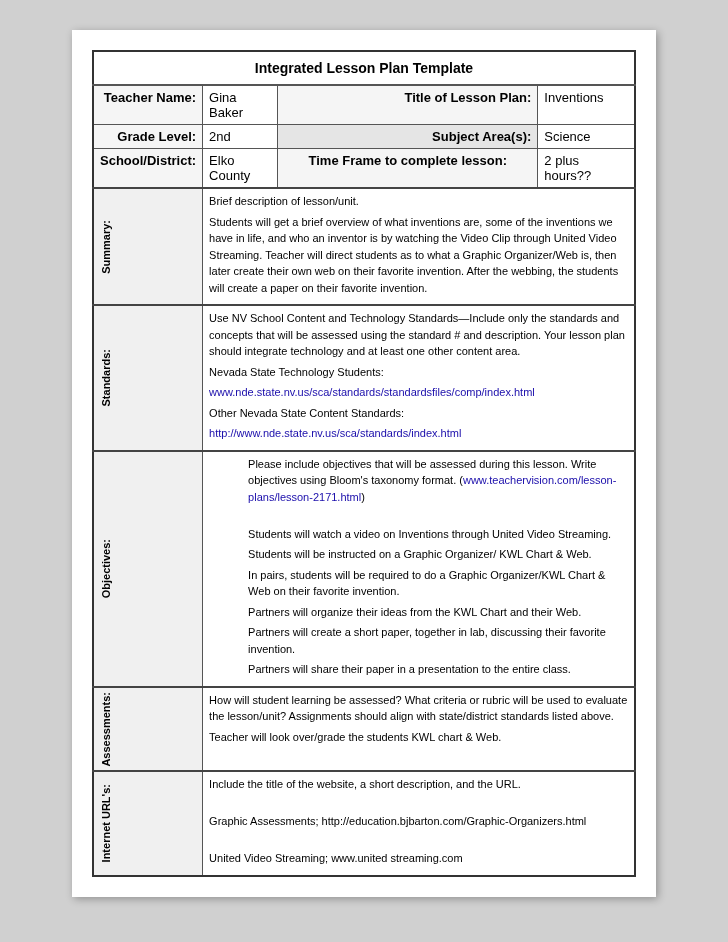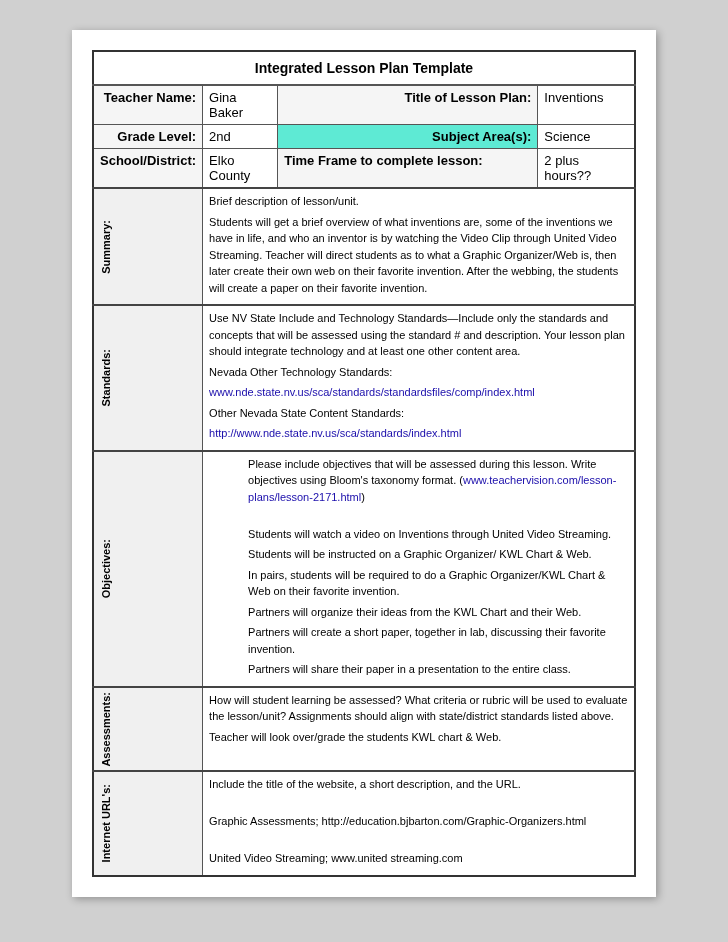--- a/index.html
+++ b/index.html
@@ -109,48 +109,48 @@
     <tr>
       <td class="info-label">Teacher Name:</td>
       <td class="info-value">Gina Baker</td>
       <td class="info-label" style="text-align:right; font-weight:bold; background:#f5f5f5; white-space:nowrap;margin-left:26px;">Title of Lesson Plan:</td>
       <td class="info-value">Inventions</td>
     </tr>
 
     <tr>
       <td class="info-label">Grade Level:</td>
       <td class="info-value">2nd</td>
-      <td class="info-label" style="text-align:right; font-weight:bold; background:#5eead4; white-space:nowrap;">Subject Area(s):</td>
+      <td class="info-label" style="text-align:right; font-weight:bold; background:#e5e5e5; white-space:nowrap;">Subject Area(s):</td>
       <td class="info-value">Science</td>
     </tr>
 
     <tr>
       <td class="info-label">School/District:</td>
       <td class="info-value">Elko County</td>
-      <td class="info-label" style="text-align:left; font-weight:bold; background:#f5f5f5;margin-left:40px;">Time Frame to complete lesson:</td>
+      <td class="info-label" style="text-align:center; font-weight:bold; background:#f5f5f5;margin-left:40px;">Time Frame to complete lesson:</td>
       <td class="info-value">2 plus hours??</td>
     </tr>
 
     <tr class="section-row">
       <td class="section-label-cell" colspan="1" style="width:40px; background:#f0f0f0; text-align:center; vertical-align:middle; border-top:2px solid #444;">
         <div class="rotated-label">Summary:</div>
       </td>
       <td colspan="3" class="section-content" style="border-top:2px solid #444;">
         <p>Brief description of lesson/unit.</p>
         <p>Students will get a brief overview of what inventions are, some of the inventions we have in life, and who an inventor is by watching the Video Clip through United Video Streaming. Teacher will direct students as to what a Graphic Organizer/Web is, then later create their own web on their favorite invention.  After the webbing, the students will create a paper on their favorite invention.</p>
       </td>
     </tr>
 
     <tr class="section-row">
       <td class="section-label-cell" colspan="1" style="width:40px; background:#f0f0f0; text-align:center; vertical-align:middle; border-top:2px solid #444;">
         <div class="rotated-label">Standards:</div>
       </td>
       <td colspan="3" class="section-content" style="border-top:2px solid #444;">
-        <p>Use NV State Include and Technology Standards—Include only the standards and concepts that will be assessed using the standard # and description.  Your lesson plan should integrate technology and at least one other content area.</p>
-        <p>Nevada Other Technology Standards:</p>
+        <p>Use NV School Content and Technology Standards—Include only the standards and concepts that will be assessed using the standard # and description.  Your lesson plan should integrate technology and at least one other content area.</p>
+        <p>Nevada State Technology Students:</p>
         <p><a href="#">www.nde.state.nv.us/sca/standards/standardsfiles/comp/index.html</a></p>
         <p>Other Nevada State Content Standards:</p>
         <p><a href="#">http://www.nde.state.nv.us/sca/standards/index.html</a></p>
       </td>
     </tr>
 
     <tr class="section-row">
       <td class="section-label-cell" colspan="1" style="width:40px; background:#f0f0f0; text-align:center; vertical-align:middle; border-top:2px solid #444;">
         <div class="rotated-label">Objectives:</div>
       </td>

